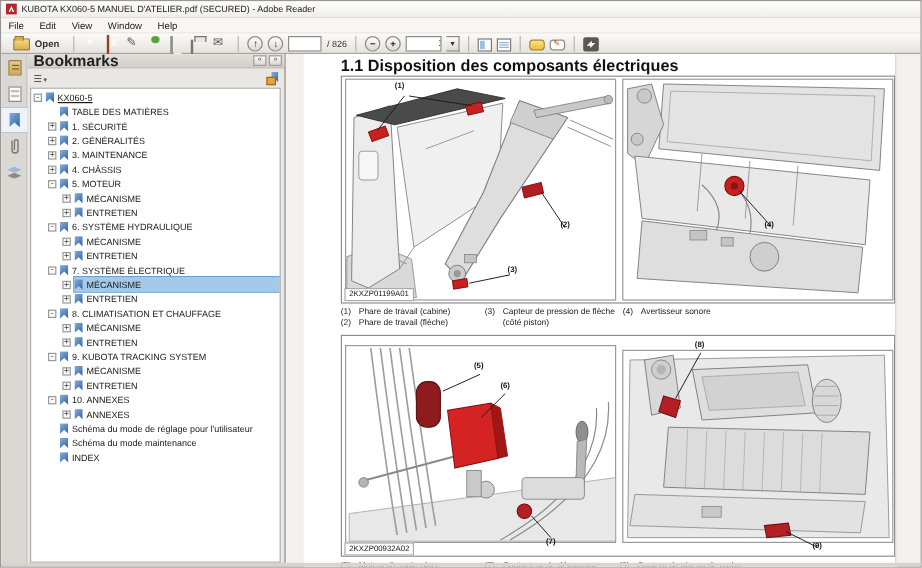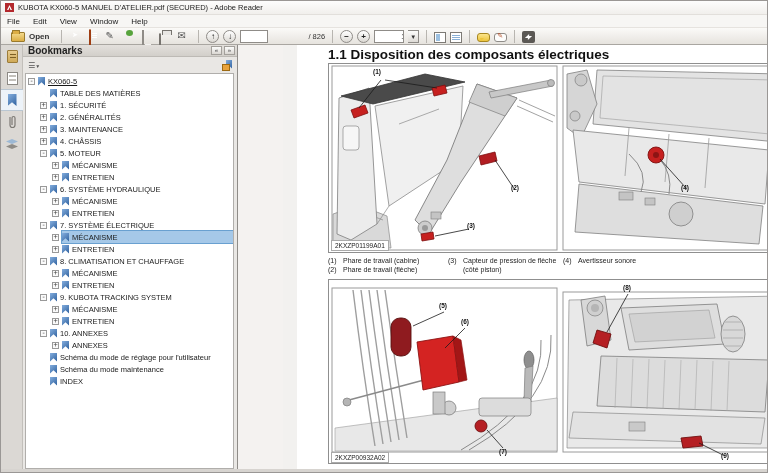--- a/index.html
+++ b/index.html
@@ -35,21 +35,21 @@
   .floppy { width:11px; height:11px; background:#c9c6c1; border:1px solid #8f8c87; position:relative; top:1px; left:1px; }
   .floppy:before { content:""; position:absolute; left:2px; top:0; width:5px; height:4px; background:#f2f1ef; }
   .floppy:after { content:""; position:absolute; left:2px; bottom:1px; width:6px; height:3px; background:#f2f1ef; }
   .printer { width:13px; height:6px; background:linear-gradient(#f4f3f1,#b9b6b1); border:1px solid #77746f; border-radius:1px; position:relative; top:4px; }
   .printer:before { content:""; position:absolute; left:2px; top:-4px; width:8px; height:4px; background:#e8e6e3; border:1px solid #77746f; border-bottom:none; }
   .envelope { font-size:10px; line-height:12px; color:#555; }
   .circle-btn { width:13px; height:13px; border-radius:50%; border:1px solid #8f8c88; background:linear-gradient(#ffffff,#dcd9d4); font-size:8px; line-height:11px; text-align:center; color:#222; font-weight:bold; }
   .tb-input { height:13px; font-size:7.5px; text-align:center; border:1px solid #8f8c88; background:#fff; color:#111; font-family:"Liberation Sans",sans-serif;padding-left:26px; }
   .pg-input { width:26px; }
   .zoom-input { width:30px; }
-  .tb-text { font-size:7.5px; color:#333;margin-left:36px; }
+  .tb-text { font-size:7.5px; color:#333; }
   .dd-btn { width:11px; height:13px; border:1px solid #8f8c88; border-left:none; background:linear-gradient(#fcfcfb,#dedbd6); font-size:6px; line-height:12px; text-align:center; color:#333; }
   .pageview { width:12px; height:11px; border:1px solid #7d7a75; background:#fff; position:relative; top:1px; }
   .pageview:before { content:""; position:absolute; left:1px; top:1px; width:4px; height:7px; background:#9cc0e0; }
   .pageview2 { width:12px; height:11px; border:1px solid #7d7a75; background:#fff; position:relative; top:1px; }
   .pageview2:before { content:""; position:absolute; left:1px; top:2px; width:8px; height:1px; background:#8ab0d6; box-shadow:0 2px 0 #8ab0d6, 0 4px 0 #8ab0d6; }
   .bubble { width:13px; height:9px; background:linear-gradient(#fbe48a,#ecc43d); border:1px solid #a8871f; border-radius:3px; position:relative; top:1px; }
   .bubble:after { content:""; position:absolute; left:2px; bottom:-3px; border:3px solid transparent; border-top-color:#ecc43d; border-left-width:1px; }
   .bubble2 { width:13px; height:9px; background:#fdfdfc; border:1px solid #8f8c88; border-radius:3px; position:relative; top:1px; }
   .bubble2:before { content:"✎"; position:absolute; left:2px; top:-2px; font-size:7px; color:#b3502a; }
   .expand-ico { width:13px; height:12px; background:#5b5854; border-radius:2px; position:relative; top:1px; }
@@ -68,39 +68,39 @@
   .thumb-pages { width:11px; height:13px; background:#fff; border:1px solid #8c8984; position:relative; }
   .thumb-pages:before { content:""; position:absolute; left:1px; top:2px; width:7px; height:2px; background:#c3c0bb; box-shadow:0 4px 0 #c3c0bb; }
   .bm-flag-big { width:9px; height:12px; background:linear-gradient(135deg,#84aede,#2d5f9d); clip-path:polygon(0 0,100% 0,100% 100%,50% 68%,0 100%); }
   .layers-ico { width:14px; height:12px; position:relative; }
   .layers-ico:before { content:""; position:absolute; left:1px; top:1px; width:12px; height:5px; background:#9cb8d4; clip-path:polygon(50% 0,100% 50%,50% 100%,0 50%); }
   .layers-ico:after { content:""; position:absolute; left:1px; top:6px; width:12px; height:5px; background:#8e8b86; clip-path:polygon(50% 0,100% 50%,50% 100%,0 50%); }
 
   
   .bm-panel { position:absolute; left:22px; top:0; width:215px; bottom:0; background:#e9e7e4; border-right:1px solid #8f8c88; }
   .bm-header { height:12px; background:linear-gradient(#e3e0dc,#d2cfca); border-bottom:1px solid #bdbab5; display:flex; align-items:center; padding:0 2px 0 5px; }
-  .bm-title { font-size:10px; font-weight:bold; color:#222; flex:1; }
+  .bm-title { font-size:13px; font-weight:bold; color:#222; flex:1; }
   .bm-hbtn { width:11px; height:9px; border:1px solid #a3a09b; background:linear-gradient(#fcfcfb,#dad7d2); font-size:6px; line-height:7px; text-align:center; color:#444; margin-left:2px; }
   .bm-options { height:16px; display:flex; align-items:center; padding:0 5px; }
   .bm-opt-left { font-size:8px; color:#555; flex:1; }
   .bm-opt-left span.car { font-size:5px; }
   .nb-ico { width:10px; height:11px; position:relative; }
   .nb-ico:before { content:""; position:absolute; right:0; top:0; width:6px; height:9px; background:linear-gradient(135deg,#84aede,#2d5f9d); clip-path:polygon(0 0,100% 0,100% 100%,50% 68%,0 100%); }
   .nb-ico:after { content:""; position:absolute; left:0; bottom:0; width:6px; height:5px; background:#e8a33c; border:1px solid #9c6a14; }
   .bm-tree { position:absolute; left:2px; right:3px; top:28px; bottom:3px; background:#fff; border:1px solid #b0aeab; overflow:hidden; padding-top:1px; }
   .bm-row { height:12px; display:flex; align-items:center; font-size:7.5px; color:#1a1a1a; white-space:nowrap; }
   .bm-exp { width:7px; height:7px; border:1px solid #999; background:#fafafa; font-size:7px; line-height:5px; text-align:center; color:#444; margin-right:3px; flex:0 0 auto; font-family:"DejaVu Sans Mono",monospace; }
   .bm-exp.none { border:none; background:none; }
   .bm-sel { display:flex; align-items:center; flex:1; height:12px; }
   .bm-row.selected .bm-sel { background:#a5c8e8; outline:1px solid #69a0d0; }
   .bm-flag { width:7px; height:9px; margin-right:3px; background:linear-gradient(135deg,#84aede,#2d5f9d); clip-path:polygon(0 0,100% 0,100% 100%,50% 65%,0 100%); flex:0 0 auto; }
   .bm-label.u { text-decoration:underline; }
 
   
-  .doc-area { position:absolute; left:238px; top:0; right:0; bottom:0; background:#f2f1ef;margin-left:44px; }
+  .doc-area { position:absolute; left:238px; top:0; right:0; bottom:0; background:#f2f1ef; }
   .page { position:absolute; left:14px; top:0; width:494px; height:429px; background:#fff; border-right:1px solid #d4d2cf; overflow:hidden; }
   .doc-heading { position:absolute; left:31px; top:2px; font-size:13.5px; font-weight:bold; color:#111; }
   .fig { position:absolute; left:31px; width:462px; border:1px solid #8f8f8f; background:#fff; }
   .fig1 { top:18px; height:190px; }
   .fig2 { top:234px; height:185px; }
   .fig svg { position:absolute; left:0; top:0; }
   .callout { position:absolute; font-size:6.5px; font-weight:bold; color:#111; }
   .fig-code { position:absolute; left:2px; font-size:6.5px; color:#222; background:#fff; border:1px solid #aaa; padding:0 3px; line-height:9px; }
   .cap-row { position:absolute; left:31px; width:470px; }
   .cap1 { top:211px; }

